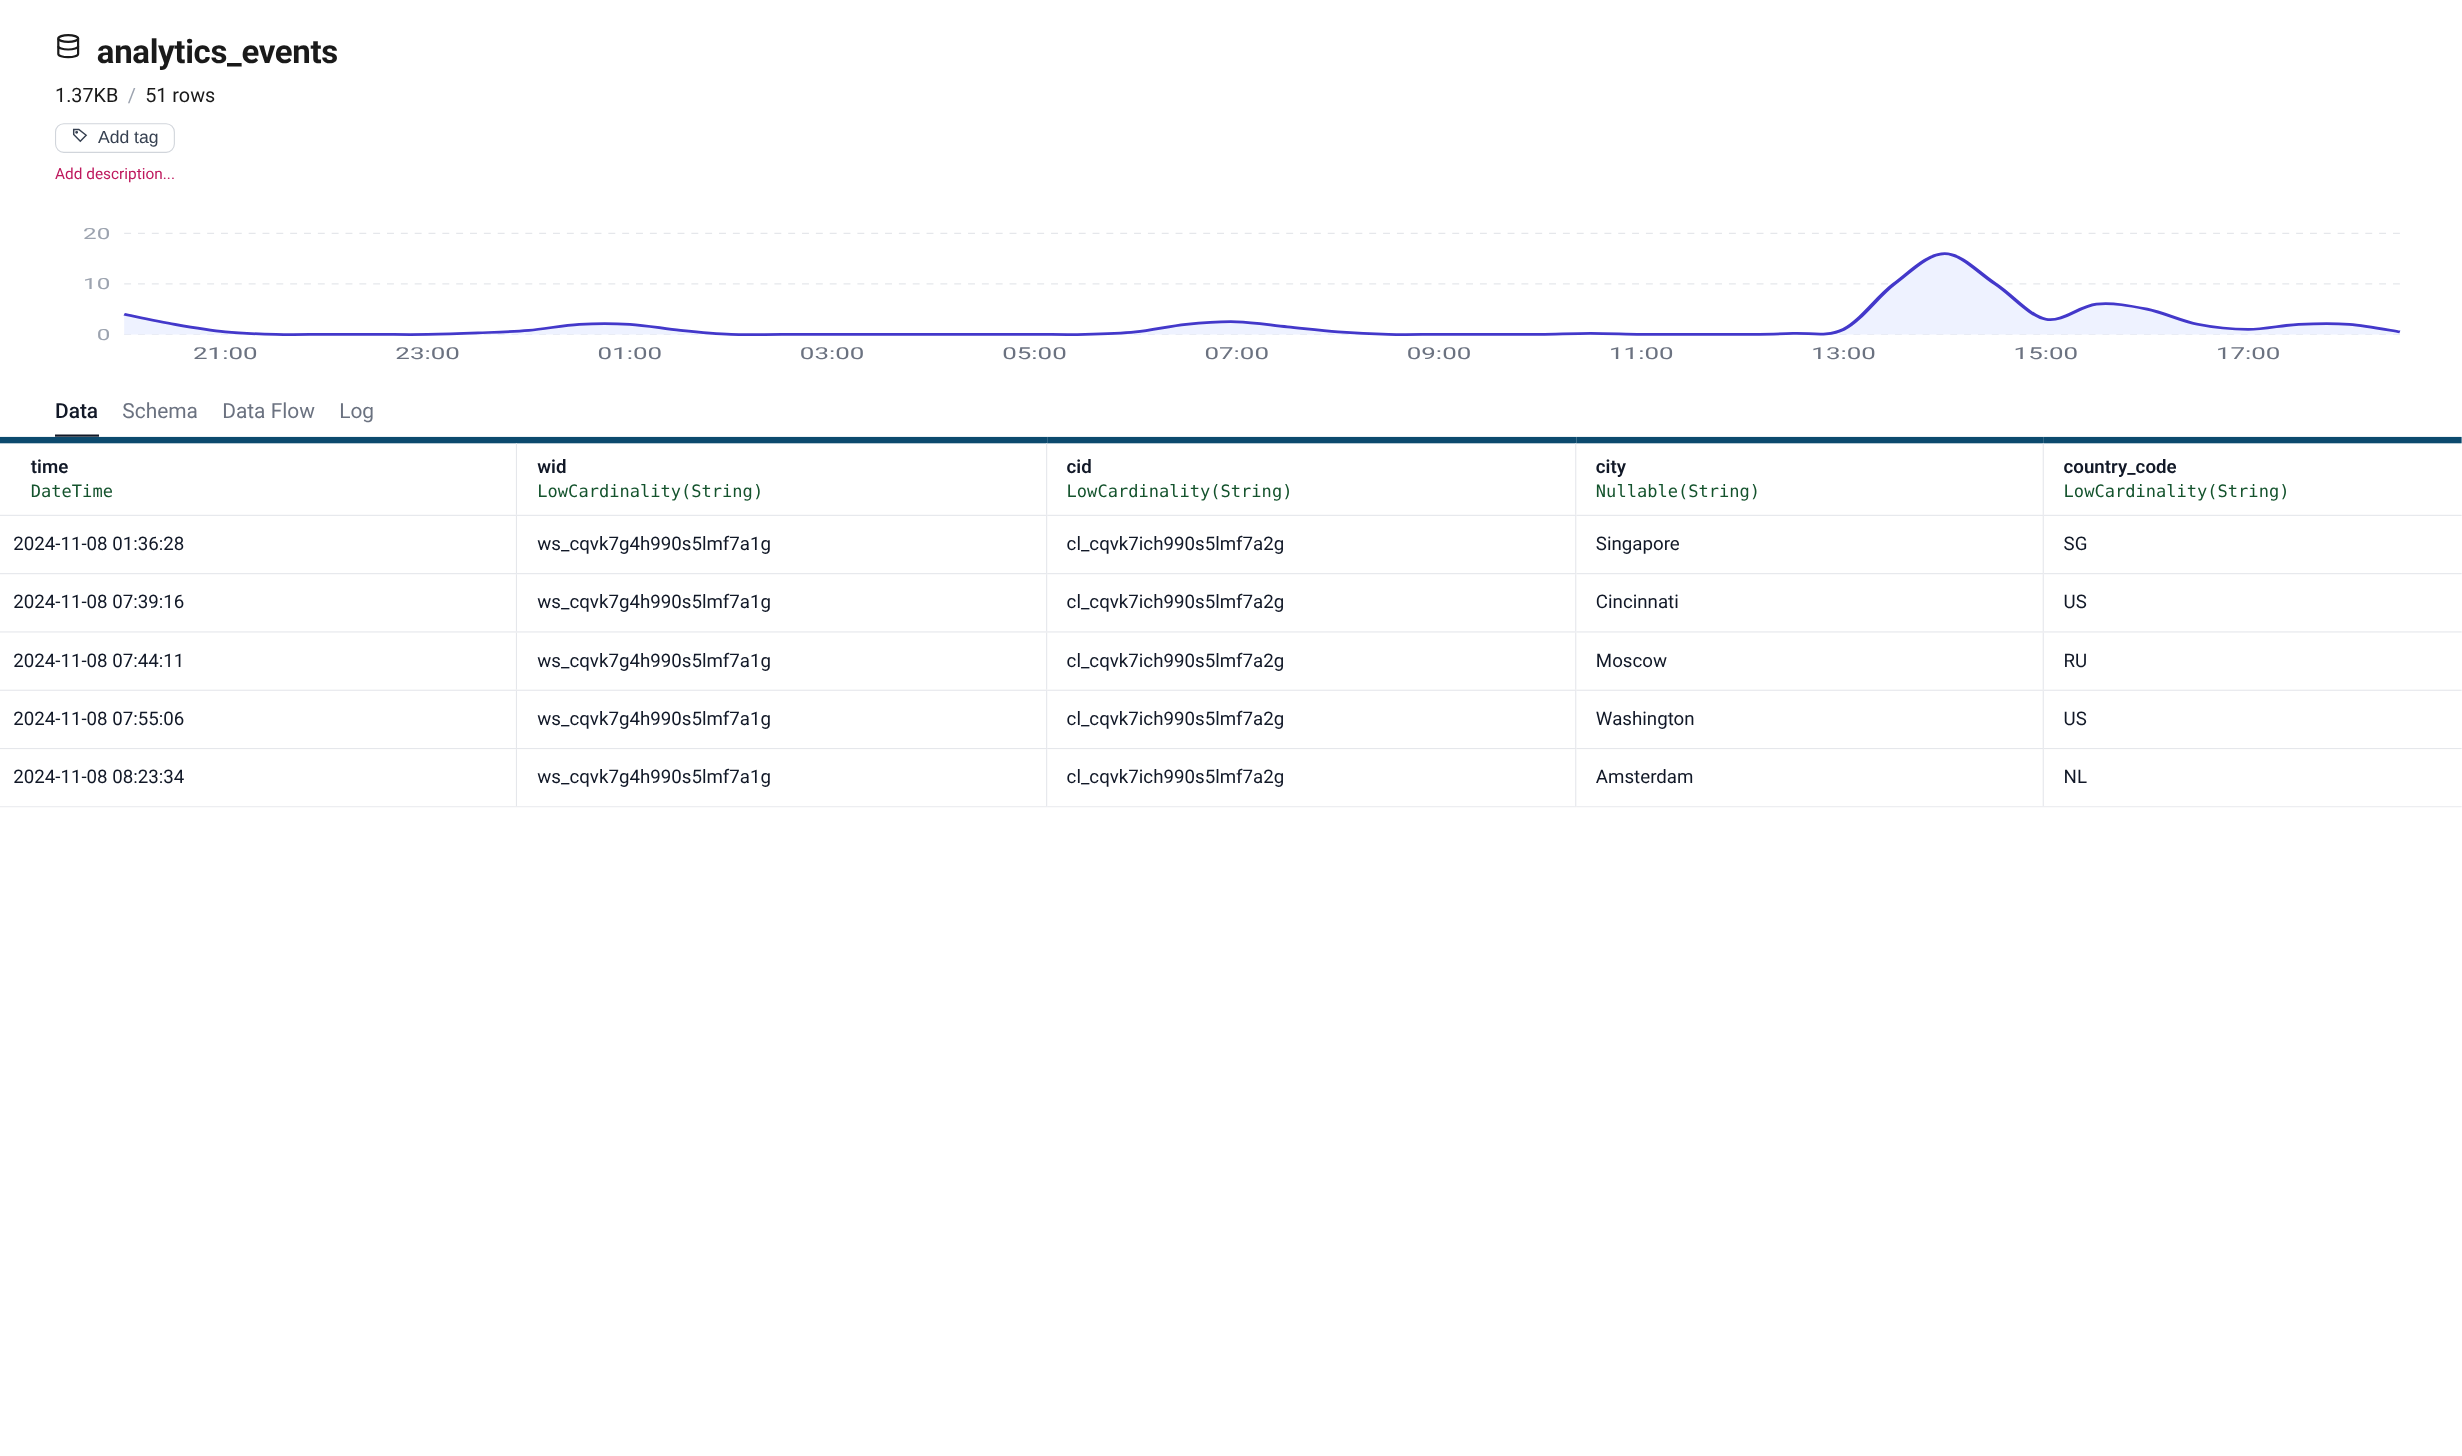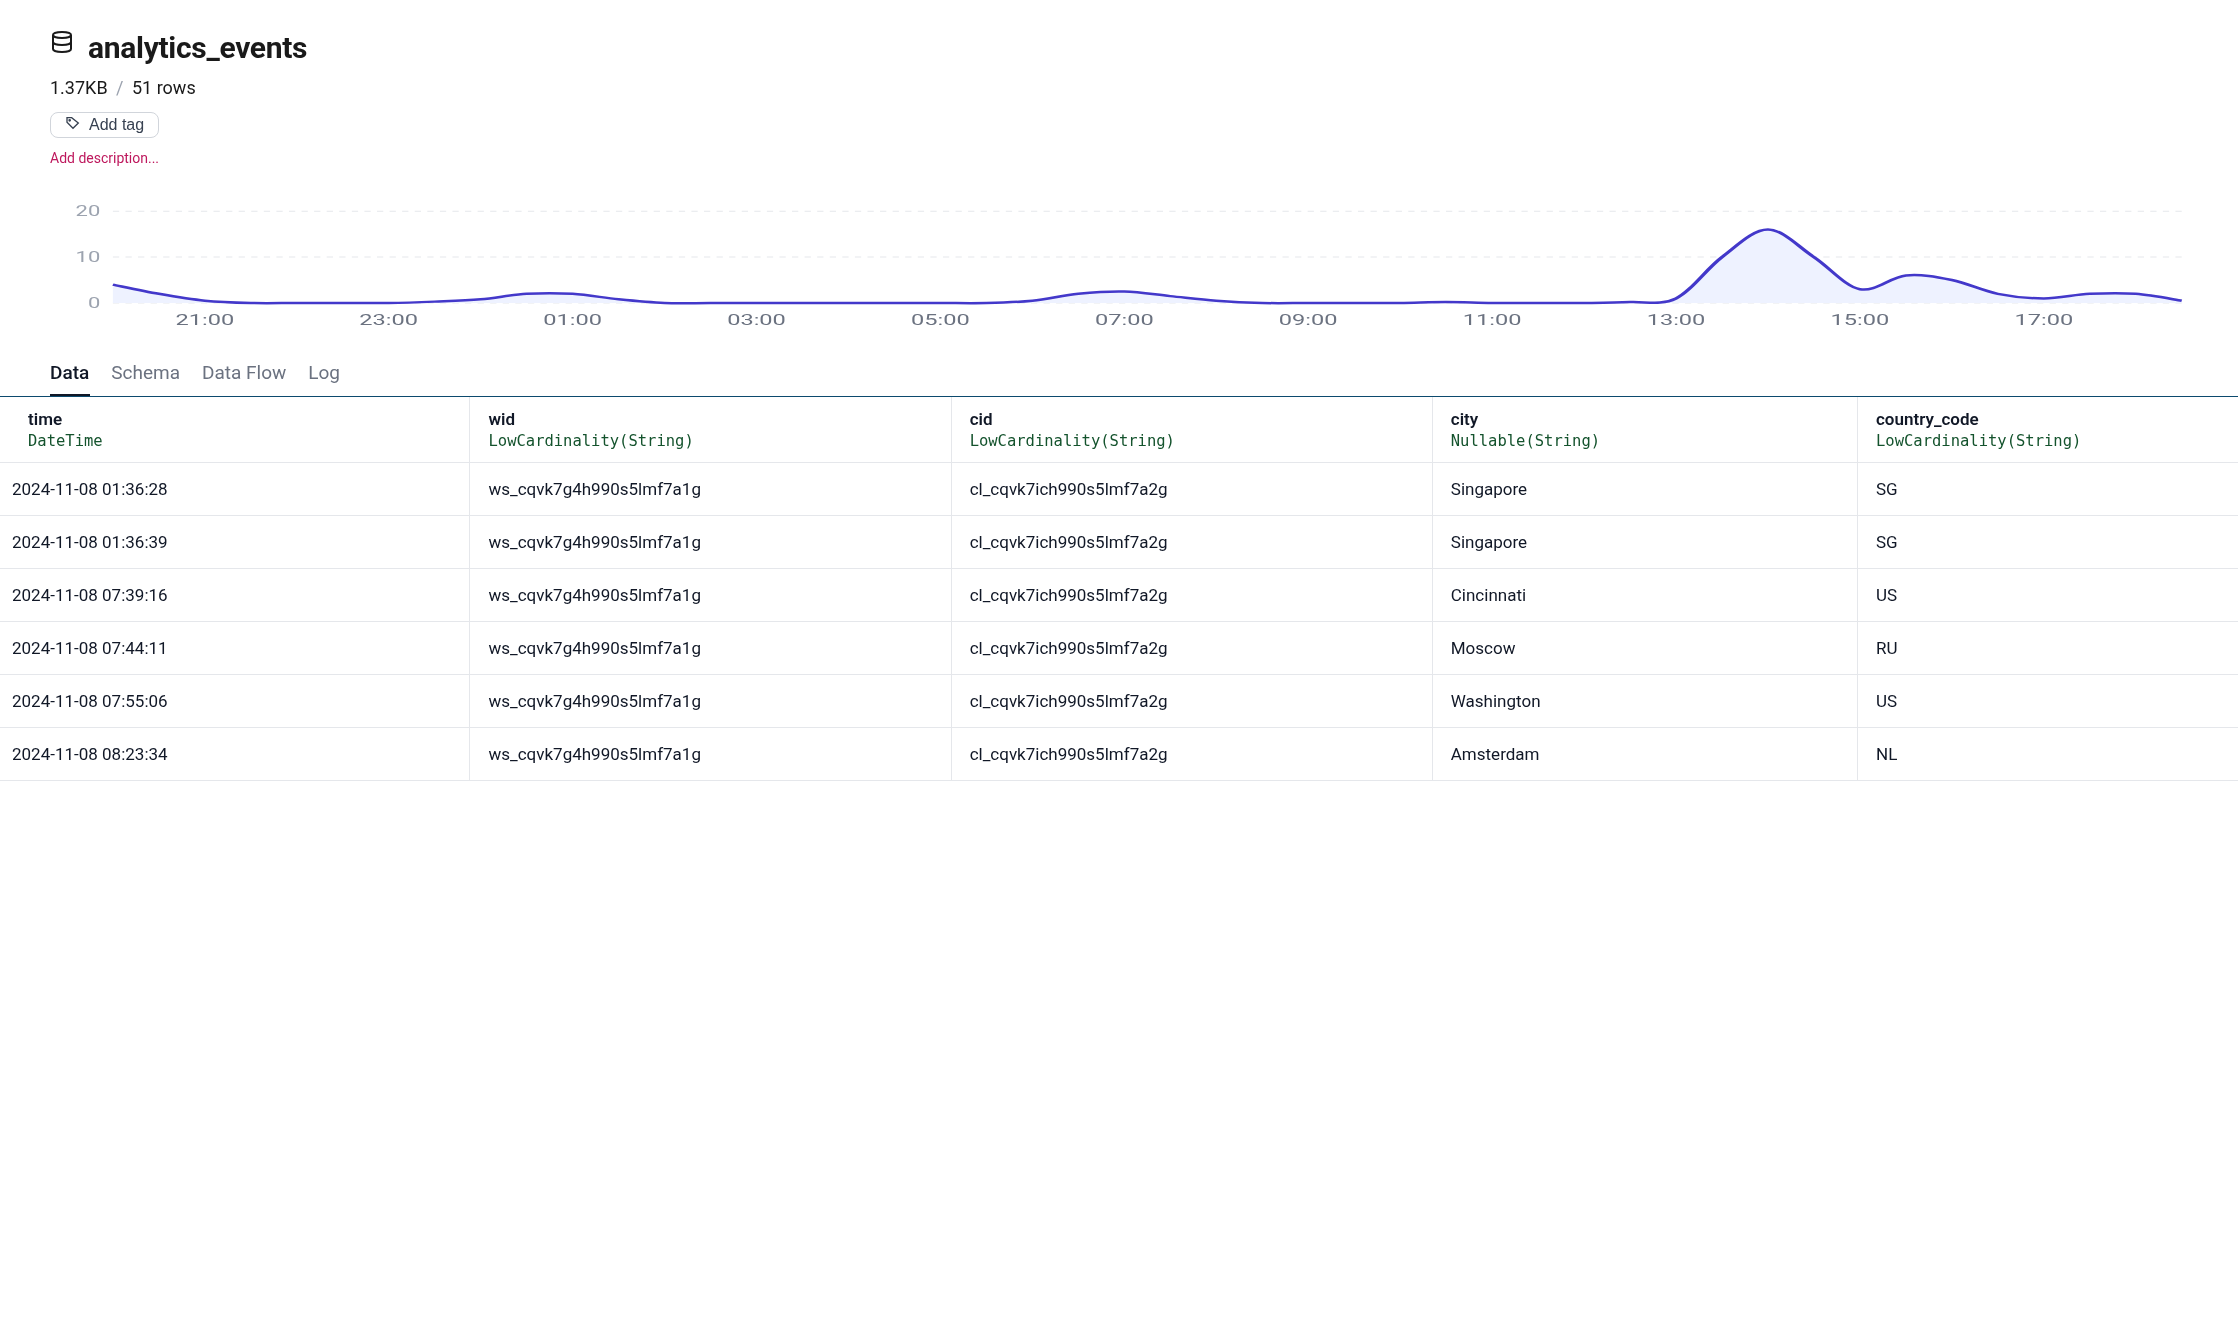--- a/index.html
+++ b/index.html
@@ -131,21 +131,21 @@
     width: 100%;
     overflow-x: auto;
   }
   table {
     width: 100%;
     border-collapse: collapse;
     table-layout: fixed;
   }
   thead th {
     text-align: left;
-    border-top: 1px solid #0c4a6e;
+    border-top: 6px solid #0c4a6e;
     border-bottom: 1px solid #e5e7eb;
     border-left: 1px solid #e5e7eb;
     padding: 12px 20px 12px 18px;
     vertical-align: top;
   }
   thead th:first-child {
     border-left: none;
     padding-left: 28px;
   }
   .col-name {
@@ -267,27 +267,20 @@
       </thead>
     <tbody id="tbody">
         <tr>
           <td>2024-11-08 01:36:28</td>
           <td>ws_cqvk7g4h990s5lmf7a1g</td>
           <td>cl_cqvk7ich990s5lmf7a2g</td>
           <td>Singapore</td>
           <td>SG</td>
         </tr>
         <tr>
-          <td>2024-11-08 01:36:39</td>
-          <td>ws_cqvk7g4h990s5lmf7a1g</td>
-          <td>cl_cqvk7ich990s5lmf7a2g</td>
-          <td>Singapore</td>
-          <td>SG</td>
-        </tr>
-        <tr>
           <td>2024-11-08 07:39:16</td>
           <td>ws_cqvk7g4h990s5lmf7a1g</td>
           <td>cl_cqvk7ich990s5lmf7a2g</td>
           <td>Cincinnati</td>
           <td>US</td>
         </tr>
         <tr>
           <td>2024-11-08 07:44:11</td>
           <td>ws_cqvk7g4h990s5lmf7a1g</td>
           <td>cl_cqvk7ich990s5lmf7a2g</td>

